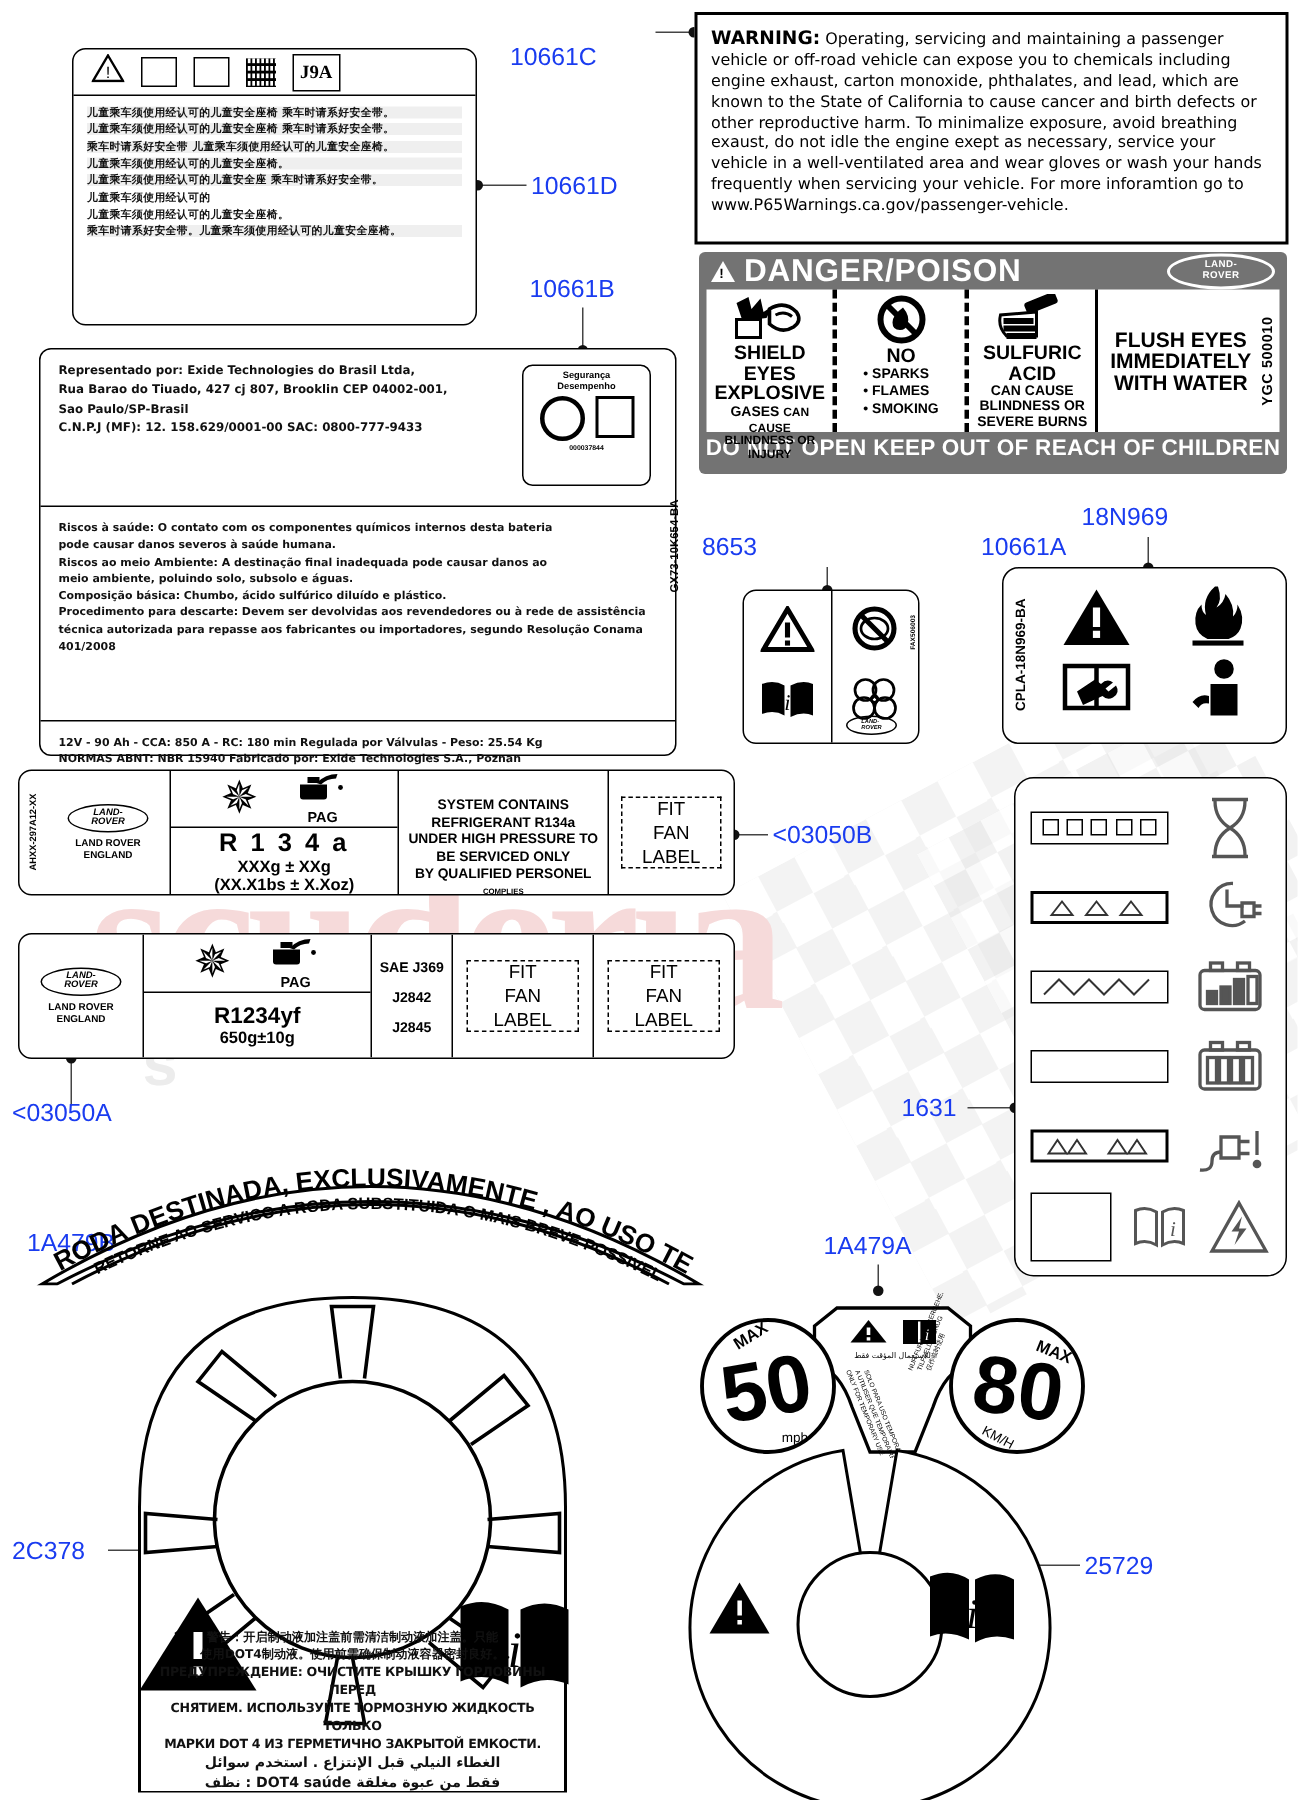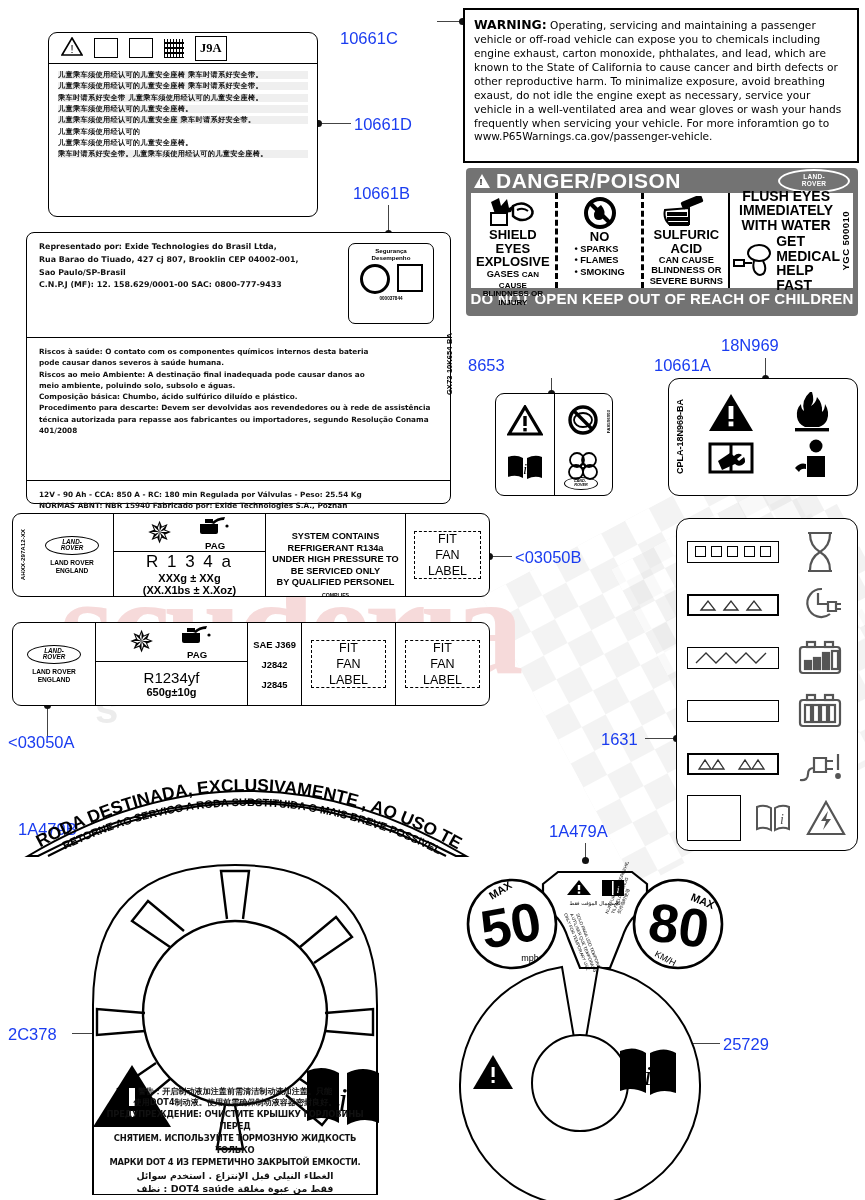--- a/index.html
+++ b/index.html
@@ -116,21 +116,21 @@
     display:flex;flex-direction:column;align-items:center;justify-content:center;
     font-size:6.3px;font-weight:700;font-style:italic;line-height:1.02;}
   .aclr .nm{font-size:6.6px;font-weight:700;text-align:center;margin-top:4px;line-height:1.15;}
   .acmid{width:152px;padding:0;}
   .acmid .icons{height:38px;display:flex;align-items:center;justify-content:center;gap:26px;width:100%;}
   .acmid .ref{flex:1;width:100%;border-top:1.6px solid #000;display:flex;flex-direction:column;
     align-items:center;justify-content:center;}
   .snow{font-size:30px;line-height:1;}
   .pagwrap{display:flex;flex-direction:column;align-items:center;}
   .pagtxt{font-size:9.6px;font-weight:700;margin-top:1px;}
-  .refname{font-size:17px;font-weight:400;letter-spacing:2px;}
+  .refname{font-size:17px;font-weight:700;letter-spacing:2px;}
   .refname.sm{font-size:15px;letter-spacing:0;}
   .refsub{font-size:11px;font-weight:700;}
   .refsub2{font-size:11px;font-weight:700;}
   .accaution{width:140px;}
   .accaution .h{font-size:14.5px;font-weight:700;}
   .accaution .b{font-size:9.2px;font-weight:700;line-height:1.25;text-align:center;margin-top:16px;}
   .accaution .c{font-size:5.2px;font-weight:700;line-height:1.2;text-align:center;margin-top:3px;}
   .acsae{width:54px;gap:9px;}
   .acsae span{font-size:9.4px;font-weight:700;}
   .acfit{flex:1;}
@@ -298,33 +298,20 @@
         </g>
             </svg>
       </div>
       <div class="l1">SULFURIC<br>ACID</div>
       <div class="l2">CAN CAUSE</div>
       <div class="l2">BLINDNESS OR<br>SEVERE BURNS</div>
     </div>
     <div class="dcell last">
       <div style="flex:1;display:flex;flex-direction:column;align-items:center;justify-content:center;">
         <div class="l1" style="font-size:14px">FLUSH EYES<br>IMMEDIATELY<br>WITH WATER</div>
-        <div style="display:flex;align-items:center;gap:2px;margin-top:2px;">
-          <span>
-            <svg width="42" height="34" viewBox="0 0 42 34">
-                  <g fill="none" stroke="#000" stroke-width="2">
-              <ellipse cx="27" cy="9" rx="11" ry="8"></ellipse>
-              <path d="M2 16 h10 v6 h-10z"></path>
-                    <path d="M12 19 h8"></path>
-              <path d="M22 17 q-2 8 2 12 q4 4 8 0 q3 -5 -1 -12"></path>
-            </g>
-                </svg>
-          </span>
-          <span class="l1" style="font-size:14px;text-align:left">GET<br>MEDICAL<br>HELP<br>FAST</span>
-        </div>
       </div>
       <div class="vert" id="ygc">YGC 500010</div>
     </div>
   </div>
   <div id="dbottom">DO NOT OPEN KEEP OUT OF REACH OF CHILDREN</div>
 </div>
 
 <div class="lbl" id="cn">
   <div class="top">
     <span>

